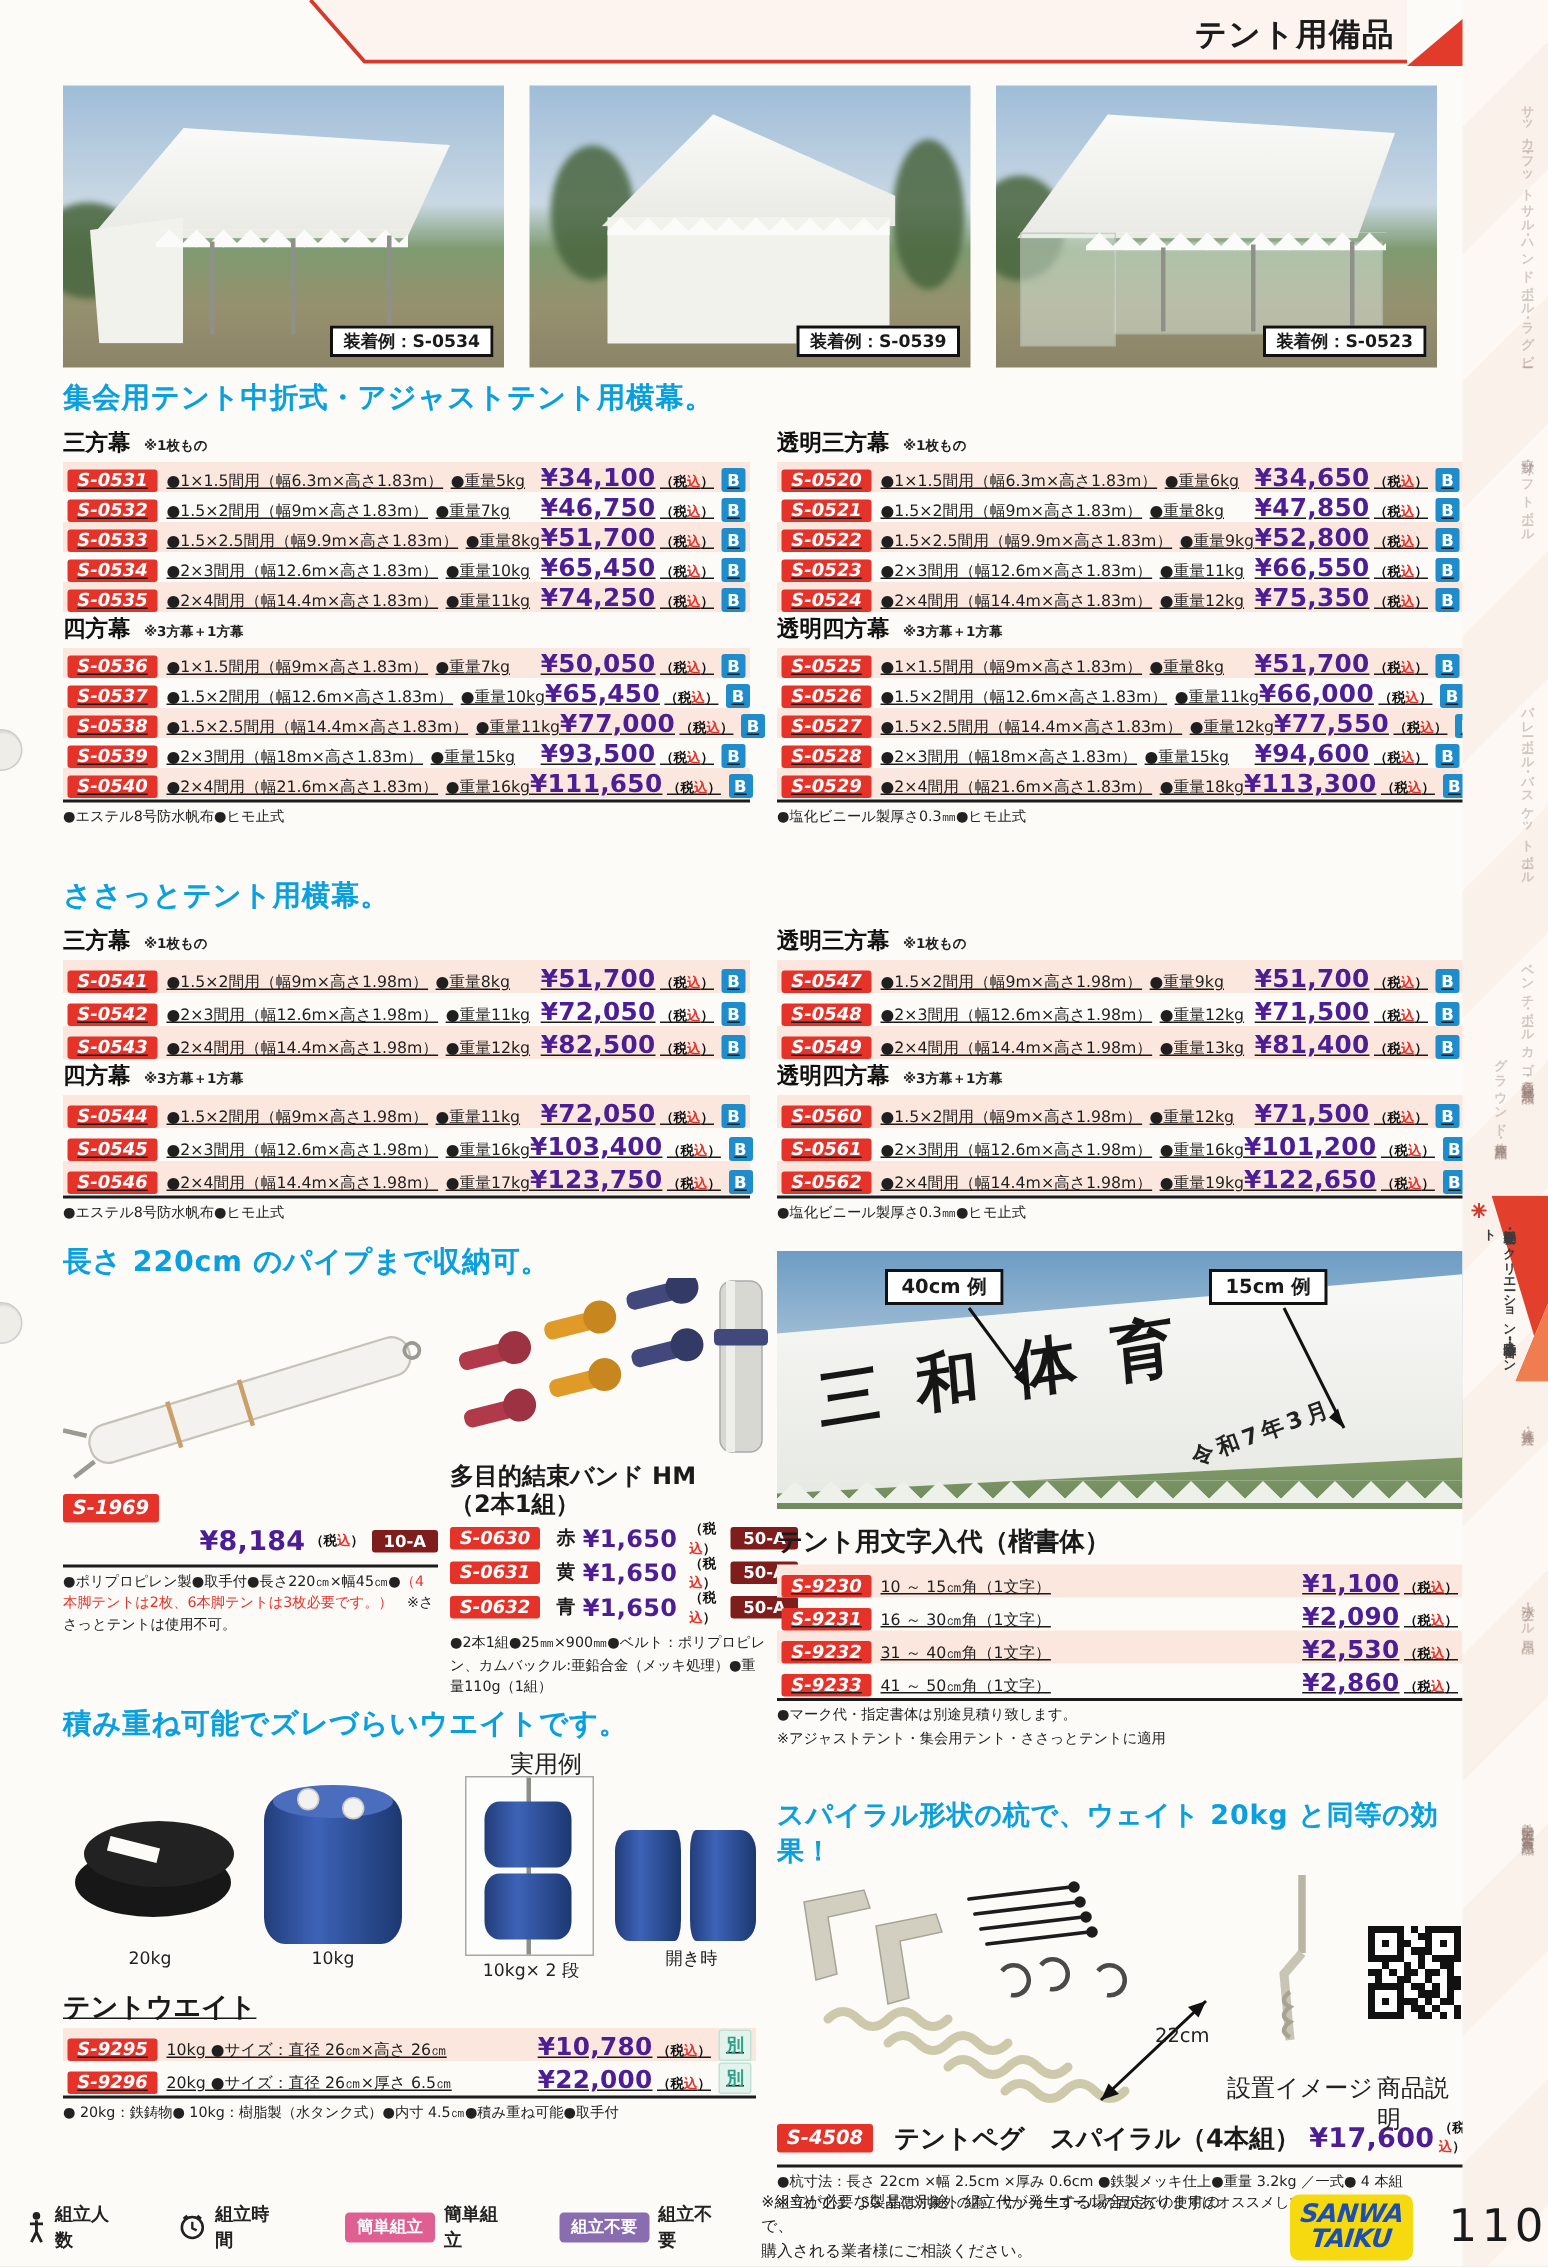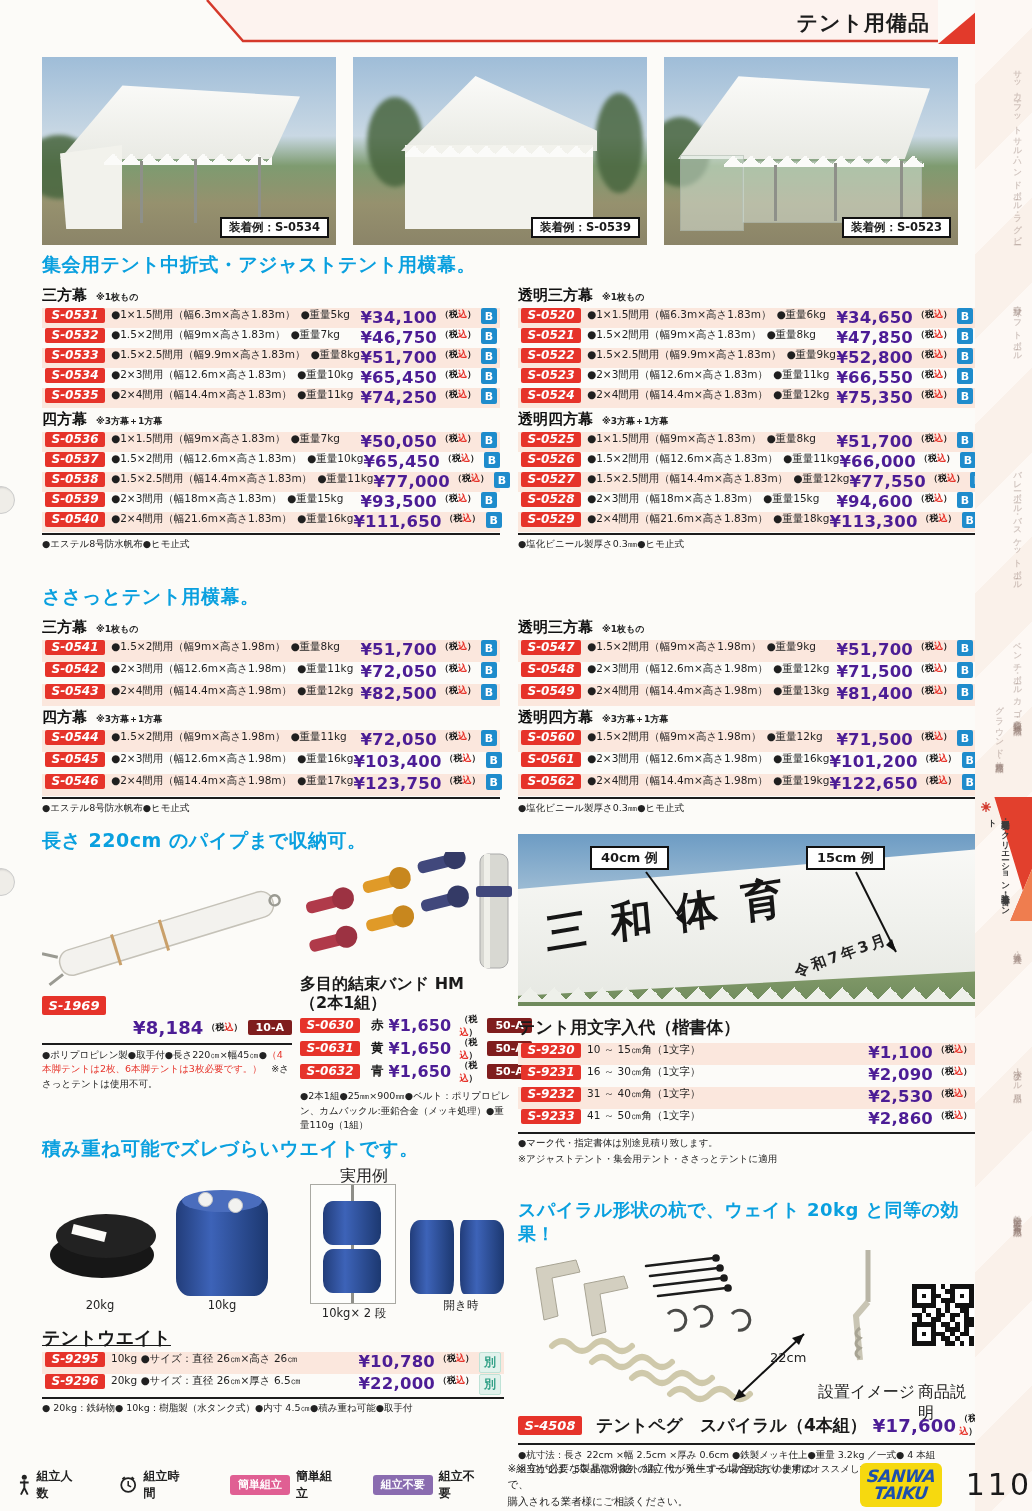--- a/index.html
+++ b/index.html
@@ -28,21 +28,21 @@
   .t-leg{position:absolute;width:3px;background:#8e9089;}
   .pcap{position:absolute;right:7px;bottom:7px;background:#fff;border:2px solid #111;
         font-size:11.5px;font-weight:600;padding:1px 7px;white-space:nowrap;}
   
   .sh{color:#0aa0df;font-weight:800;font-size:19px;letter-spacing:.5px;}
   .cols{display:flex;gap:18px;margin-top:6px;}
   .ptable{width:458px;flex:none;}
   .g-head{display:flex;align-items:baseline;margin:2px 0 2px;height:20px;}
   .g-title{font-size:15px;font-weight:800;color:#111;}
   .g-note{font-size:9px;margin-left:9px;color:#222;font-weight:700;}
-  .prow{display:flex;align-items:flex-start;height:20px;padding:0 3px;font-size:10.5px;white-space:nowrap;}
+  .prow{display:flex;align-items:flex-end;height:20px;padding:0 3px;font-size:10.5px;white-space:nowrap;text-decoration:underline;}
   .rh22 .prow{height:22px;}
   .prow.alt{background:#fbe7dd;}
   .codebadge{flex:none;width:60px;text-align:center;background:#e6332a;color:#fff;font-weight:700;
              font-style:italic;font-size:12px;line-height:15px;border-radius:2px;margin-right:6px;}
   .spec{color:#1f1f1f;}
   .wt{margin-left:5px;}
   .sp{flex:1;}
   .price{font-weight:700;font-size:16.5px;letter-spacing:.2px;color:#4c1d95;}
   .tax{font-size:9px;margin-left:3px;color:#111;font-weight:700;}
   .tax .red{color:#e6332a;}

